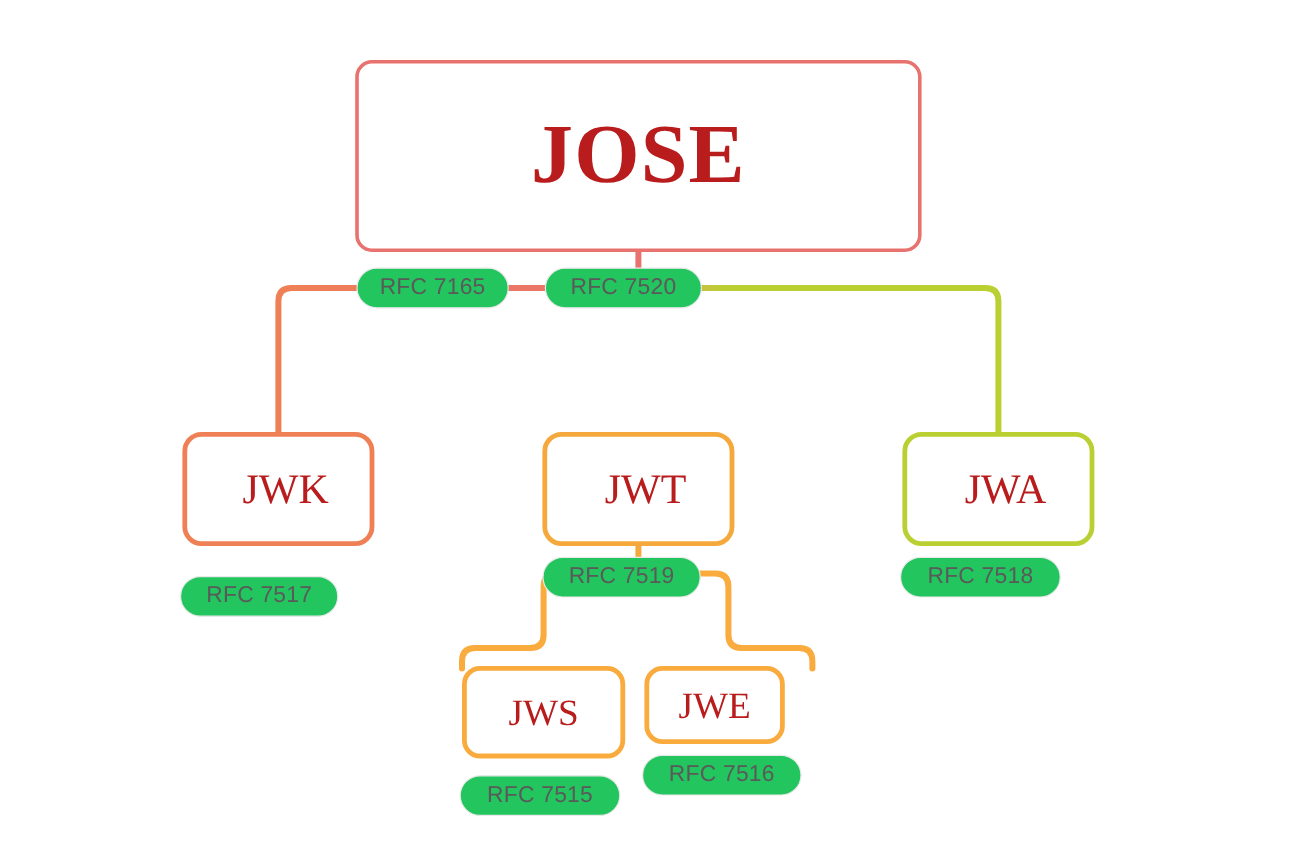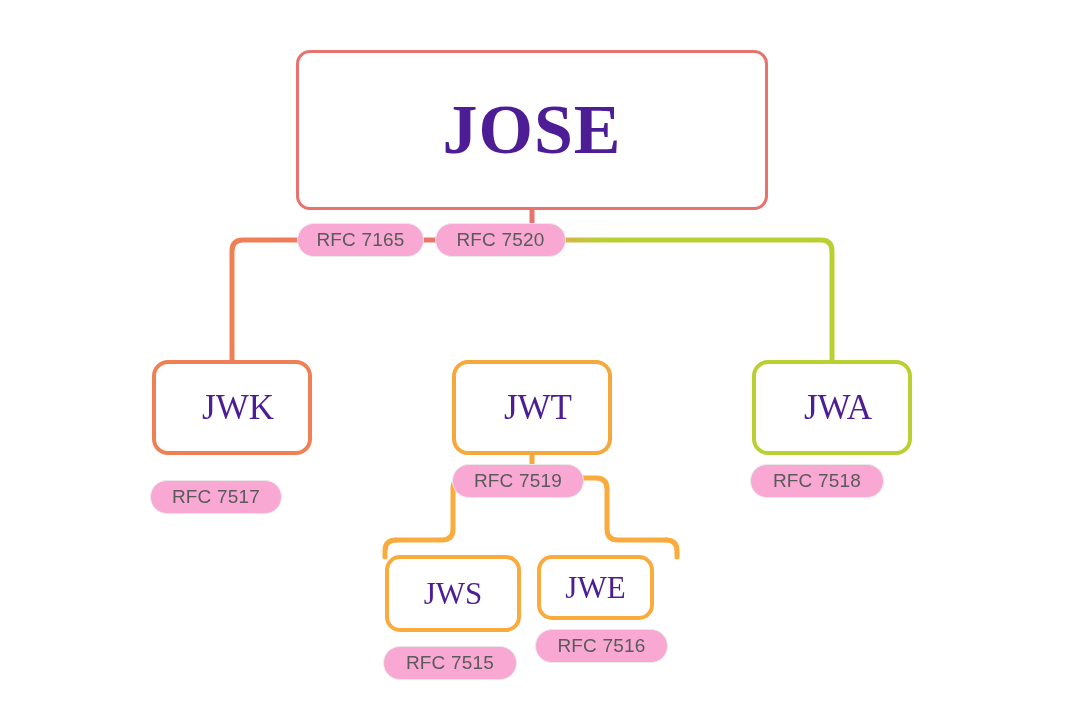--- a/index.html
+++ b/index.html
@@ -24,21 +24,21 @@
   }
   .node {
     position: absolute;
     box-sizing: border-box;
     background: #ffffff;
     border-style: solid;
     display: flex;
     align-items: center;
     justify-content: center;
     font-family: "Liberation Serif", serif;
-    color: #4c1d95;
+    color: #b91c1c;
     z-index: 5;
   }
   .node-root {
     border-width: 3px;
     border-radius: 14px;
     font-size: 70px;
     font-weight: bold;
     letter-spacing: 1px;
   }
   .node-mid {
@@ -48,21 +48,21 @@
     padding-left: 12px;
   }
   .node-leaf {
     border-width: 4px;
     border-radius: 15px;
     font-size: 31px;
   }
   .rfc-pill {
     position: absolute;
     box-sizing: border-box;
-    background: #f9a8d4;
+    background: #22c55e;
     border: 1px solid #e9e9e9;
     border-radius: 17px;
     display: flex;
     align-items: center;
     justify-content: center;
     font-family: "Liberation Sans", sans-serif;
     font-size: 19px;
     color: #5a5a5a;
     letter-spacing: 0.2px;
     height: 34px;
@@ -114,20 +114,20 @@
   <div class="node node-root" id="n-root" style="left: 296px; top: 50px; width: 472px; height: 160px; border-color: rgb(232, 114, 110);">JOSE</div>
 
   <div class="node node-mid" id="n-jwk" style="left: 152px; top: 360px; width: 160px; height: 95px; border-color: rgb(239, 128, 85);">JWK</div>
   <div class="node node-mid" id="n-jwa" style="left: 752px; top: 360px; width: 160px; height: 95px; border-color: rgb(186, 208, 50);">JWA</div>
   <div class="node node-mid" id="n-jwt" style="left: 452px; top: 360px; width: 160px; height: 95px; border-color: rgb(245, 169, 60);">JWT</div>
 
   <div class="node node-leaf" id="n-jws" style="left: 385px; top: 555px; width: 136px; height: 77px; border-color: rgb(249, 171, 62);">JWS</div>
   <div class="node node-leaf" id="n-jwe" style="left: 537px; top: 555px; width: 117px; height: 65px; border-color: rgb(249, 171, 62);">JWE</div>
 
   <div class="rfc-pill" id="p-7165" style="left: 297px; top: 223px; width: 127px;">RFC 7165</div>
-  <div class="rfc-pill" id="p-7520" style="left: 435px; top: 223px; width: 131px;">RFC 7520</div>
+  <div class="rfc-pill" id="p-7520" style="left: 454px; top: 223px; width: 131px;">RFC 7520</div>
   <div class="rfc-pill" id="p-7517" style="left: 150px; top: 480px; width: 132px;">RFC 7517</div>
   <div class="rfc-pill" id="p-7519" style="left: 452px; top: 464px; width: 132px;">RFC 7519</div>
   <div class="rfc-pill" id="p-7518" style="left: 750px; top: 464px; width: 134px;">RFC 7518</div>
   <div class="rfc-pill" id="p-7515" style="left: 383px; top: 629px; width: 134px; margin-top: 17px;">RFC 7515</div>
   <div class="rfc-pill" id="p-7516" style="left: 535px; top: 629px; width: 133px;">RFC 7516</div>
 
 </div>
 
 </body></html>

